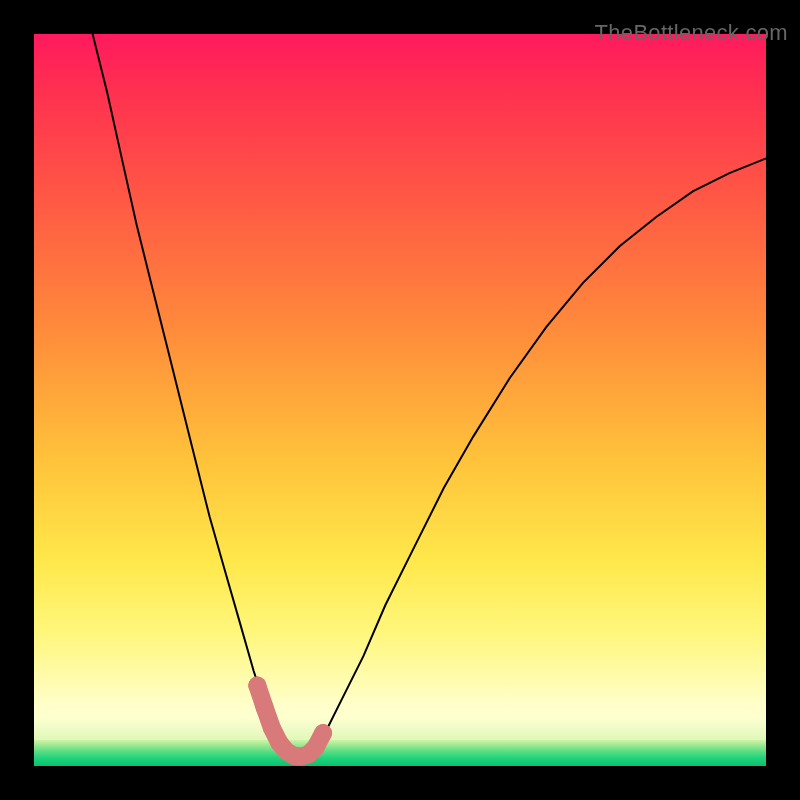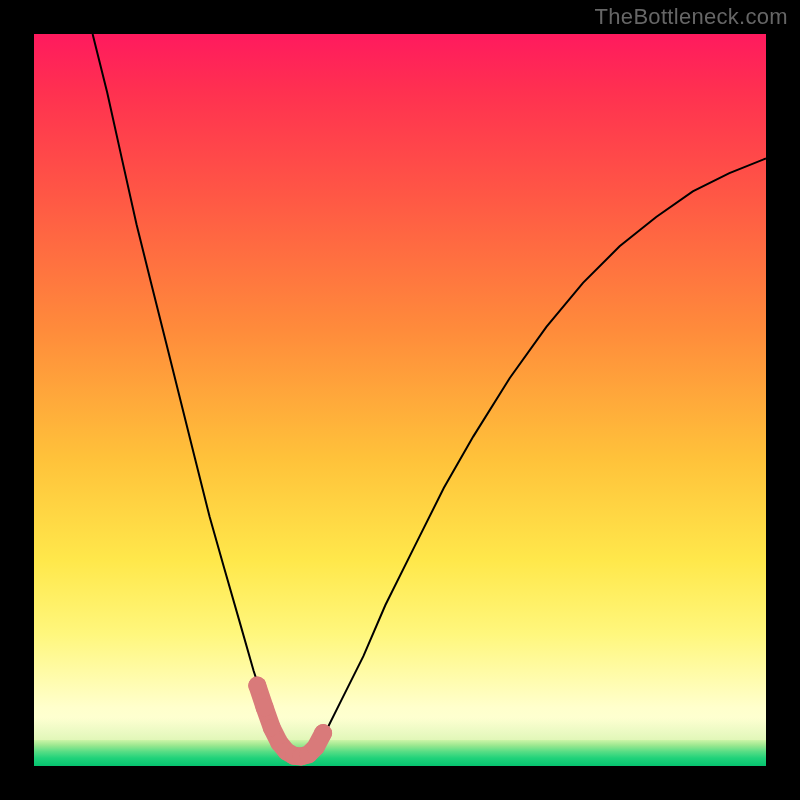--- a/index.html
+++ b/index.html
@@ -12,21 +12,21 @@
     font-family: Arial, sans-serif;
   }
   .outer {
     position: relative;
     width: 800px;
     height: 800px;
     background: #000;
   }
   .watermark {
     position: absolute;
-    top: 4px;
+    top: 20px;
     right: 12px;
     color: #666666;
     font-size: 22px;
     font-weight: 500;
     letter-spacing: 0.3px;
     z-index: 20;
   }
   .plot-area {
     position: absolute;
     left: 34px;

